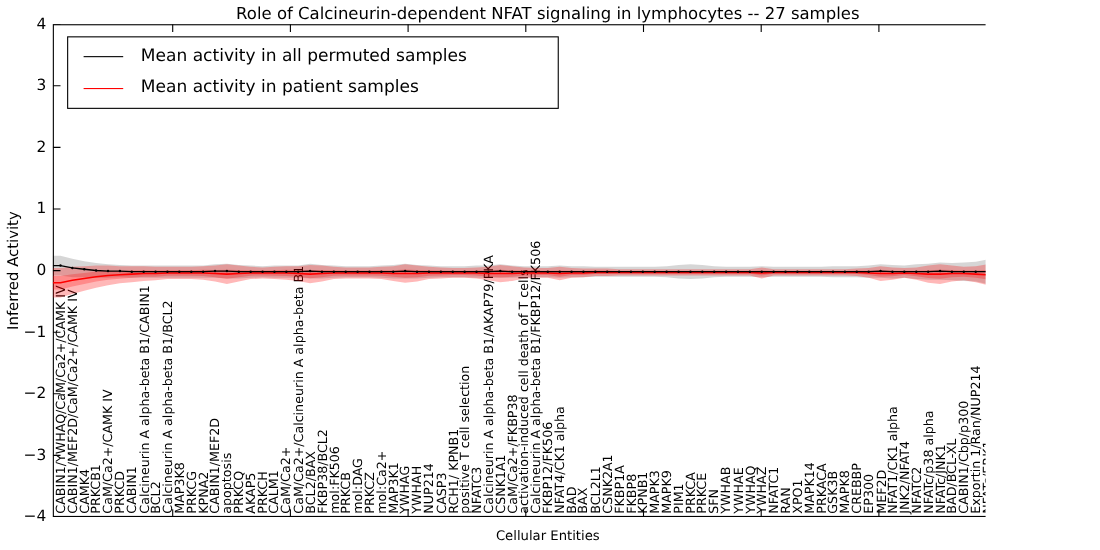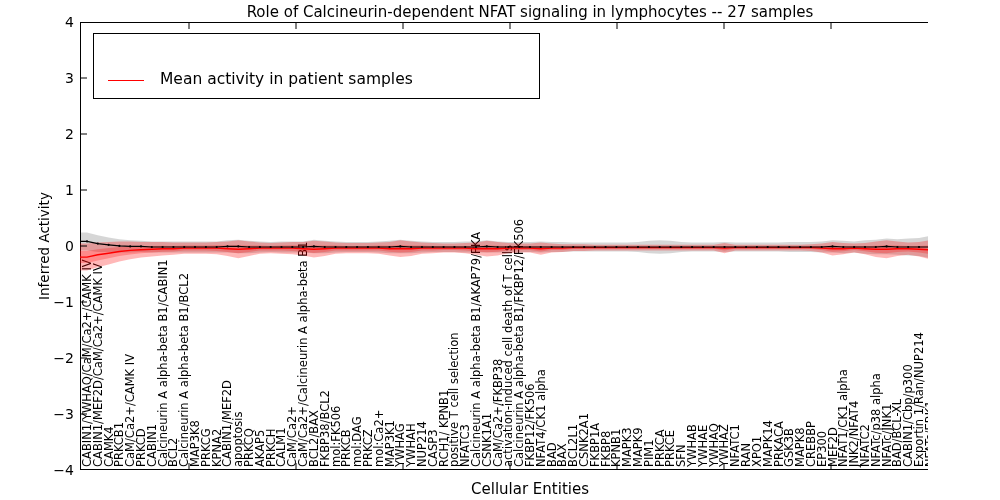--- a/index.html
+++ b/index.html
@@ -1,25 +1,25 @@
 <!DOCTYPE html>
 <html><head>
 <meta charset="utf-8">
 <style>
   html,body{margin:0;padding:0;background:#ffffff;}
   #figure{position:relative;width:896px;height:500px;background:#ffffff;
-          font-family:"DejaVu Sans","Liberation Sans",sans-serif;color:#000;overflow:hidden;margin-left:32px;}
+          font-family:"DejaVu Sans","Liberation Sans",sans-serif;color:#000;overflow:hidden;}
   #chart-title{position:absolute;left:48px;top:3px;width:900px;text-align:center;
                font-size:15px;white-space:nowrap;}
   #plot-area{position:absolute;left:48px;top:22px;width:900px;height:448px;
              border:1px solid #000;box-sizing:border-box;}
   #plot-svg{position:absolute;left:48px;top:22px;width:900px;height:448px;}
   #ylabel{position:absolute;left:-58px;top:238px;width:140px;text-align:center;
           font-size:13.5px;transform:rotate(-90deg);}
-  #xlabel{position:absolute;left:48px;top:480px;width:900px;text-align:center;font-size:15px;}
+  #xlabel{position:absolute;left:48px;top:480px;width:900px;text-align:center;font-size:12px;}
   .ytick{position:absolute;left:0;width:42px;height:18px;line-height:18px;
          text-align:right;font-size:14px;}
   .xlab{position:absolute;white-space:nowrap;font-size:11.5px;line-height:11px;
         transform:rotate(-90deg);transform-origin:0 0;}
   #legend{position:absolute;left:61px;top:33px;width:447px;height:66px;background:#ffffff;
           border:1.4px solid #000;box-sizing:border-box;}
   .legend-row{position:absolute;left:0;width:100%;height:28px;}
   .legend-row .swatch{position:absolute;left:14px;top:13px;width:36px;height:0;border-top:1.6px solid #000;}
   .legend-row .ltext{position:absolute;left:66px;top:3px;font-size:15.5px;white-space:nowrap;}
 </style>
@@ -249,18 +249,22 @@
       <line x1="537" y1="441" x2="537" y2="448" stroke="#000" stroke-width="1"></line>
       <line x1="644" y1="0" x2="644" y2="7" stroke="#000" stroke-width="1"></line>
       <line x1="644" y1="441" x2="644" y2="448" stroke="#000" stroke-width="1"></line>
       <line x1="751" y1="0" x2="751" y2="7" stroke="#000" stroke-width="1"></line>
       <line x1="751" y1="441" x2="751" y2="448" stroke="#000" stroke-width="1"></line>
       <line x1="858" y1="0" x2="858" y2="7" stroke="#000" stroke-width="1"></line>
       <line x1="858" y1="441" x2="858" y2="448" stroke="#000" stroke-width="1"></line>
     </svg>
 
   <div id="legend">
+    <div class="legend-row" style="top:4px;">
+      <span class="swatch" style="border-top-color:#000000;"></span>
+      <span class="ltext">Mean activity in all permuted samples</span>
+    </div>
     <div class="legend-row" style="top:33px;text-align:center;">
       <span class="swatch" style="border-top-color:#ff0000;"></span>
       <span class="ltext">Mean activity in patient samples</span>
     </div>
   </div>
 </div>
 
 </body></html>

